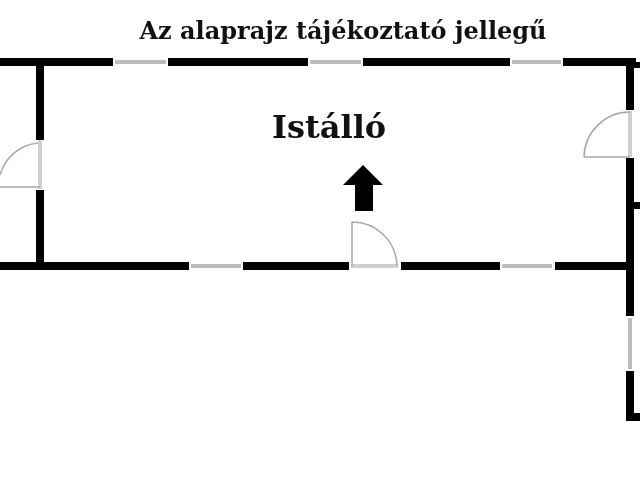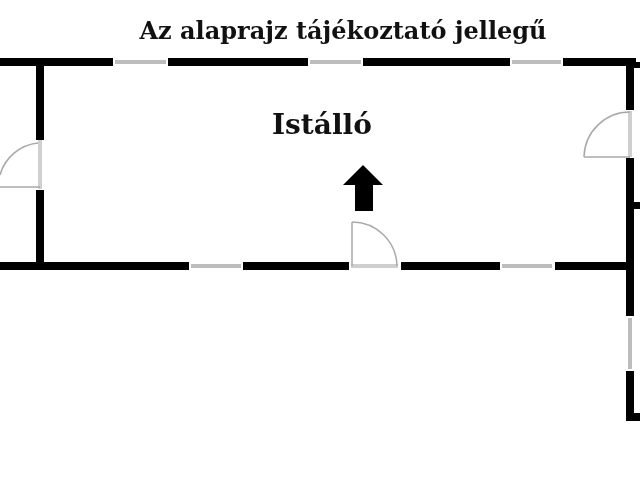--- a/index.html
+++ b/index.html
@@ -5,21 +5,21 @@
   html, body { margin: 0; padding: 0; background: #ffffff; }
   body { width: 640px; height: 480px; position: relative; overflow: hidden; }
   .title {
     position: absolute; left: 0; top: 16px; width: 686px; text-align: center;
     font-family: "DejaVu Serif", "Liberation Serif", serif; font-weight: bold;
     font-size: 24px; color: #111111; letter-spacing: 0px;
   }
   .room-label {
     position: absolute; left: 272px; top: 108px;
     font-family: "DejaVu Serif", "Liberation Serif", serif; font-weight: bold;
-    font-size: 28px; color: #111111;
+    font-size: 32px; color: #111111;
   }
   svg.plan { position: absolute; left: 0; top: 0; }
 </style>
 </head>
 <body>
 
 <div class="title">Az alaprajz tájékoztató jellegű</div>
 <div class="room-label">Istálló</div>
 
 <svg class="plan" width="640" height="480" viewBox="0 0 640 480">

